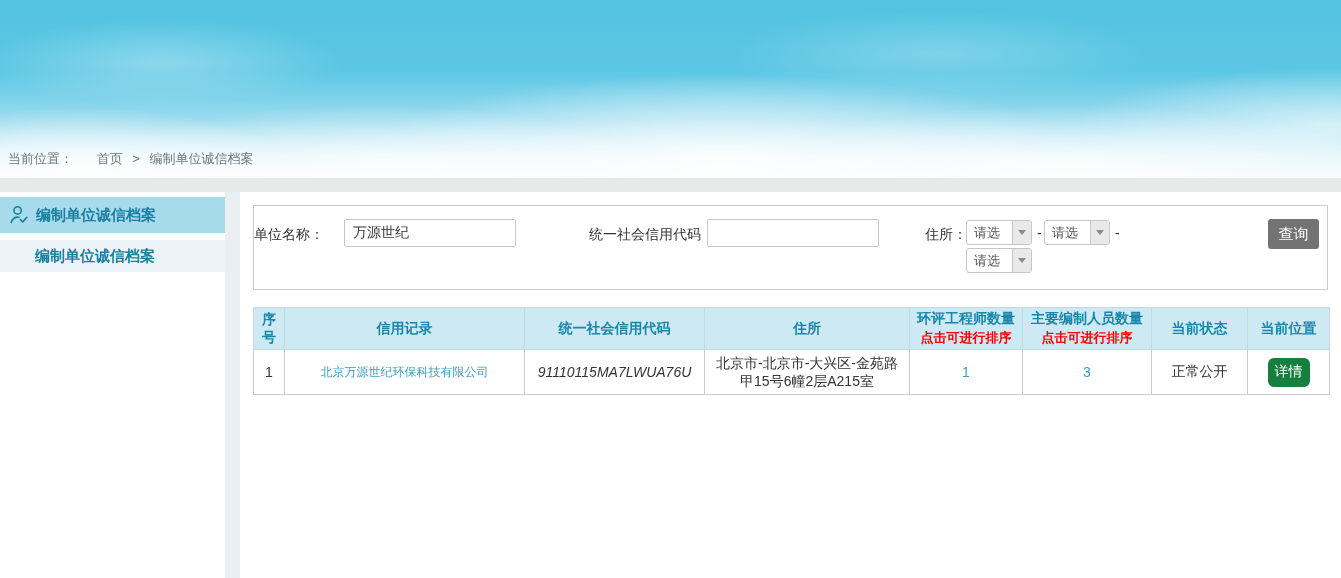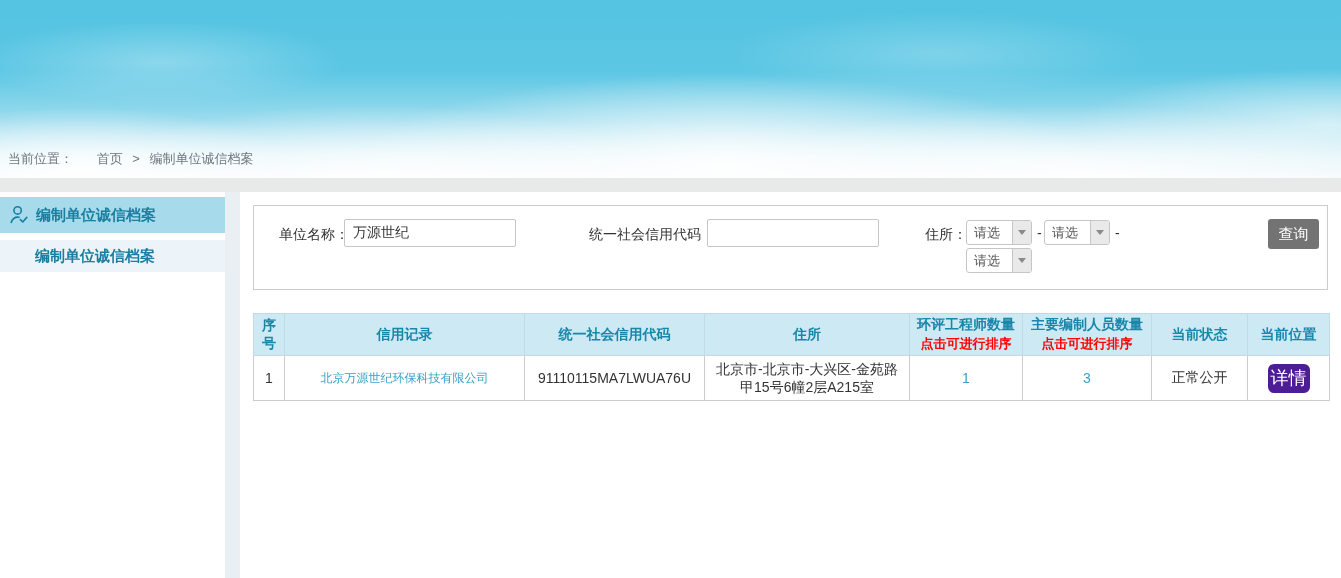--- a/index.html
+++ b/index.html
@@ -47,21 +47,21 @@
   .side-item2 span{ margin-left:35px; font-size:15px; font-weight:bold; color:#1a7fa0; }
   .vband{ width:15px; flex:none; background:#e9eff2; }
   .content{ flex:1; padding:0 13px 0 13px; }
 
   
   .search-panel{
     position:relative; margin-top:13px; width:1075px; height:85px;
     border:1px solid #ccc; background:#fff;
   }
   .search-panel .lbl{ position:absolute; top:20px; font-size:14px; color:#333; white-space:nowrap; }
-  .lbl-unit{ left:12px; width:83px; text-align:right; }
+  .lbl-unit{ left:0; width:83px; text-align:left; }
   .lbl-code{ left:335px; }
   .lbl-addr{ left:671px; }
   .txt{
     position:absolute; top:13px; height:28px; border:1px solid #c6c6c6; border-radius:2px;
     font-size:14px; color:#333; padding:0 8px; outline:none; background:#fff;
     font-family:"Liberation Sans","DejaVu Sans",sans-serif;
   }
   .txt-unit{ left:90px; width:172px; }
   .txt-code{ left:453px; width:172px; }
   .dd{
@@ -80,39 +80,39 @@
   .dd1{ left:712px; top:14px; } .dd2{ left:790px; top:14px; } .dd3{ left:712px; top:42px; }
   .dash{ position:absolute; top:19px; font-size:14px; color:#333; }
   .dash1{ left:783px; } .dash2{ left:861px; }
   .btn-query{
     position:absolute; left:1014px; top:13px; width:51px; height:30px;
     background:#737373; color:#fff; border:none; border-radius:3px; font-size:15px;
     cursor:pointer; font-family:"Liberation Sans","DejaVu Sans",sans-serif;
   }
 
   
-  table.result{ margin-top:23px; width:1076px; border-collapse:collapse; table-layout:fixed; }
+  table.result{ margin-top:17px; width:1076px; border-collapse:collapse; table-layout:fixed; }
   .c0{width:31px;} .c1{width:240px;} .c2{width:180px;} .c3{width:205px;}
   .c4{width:113px;} .c5{width:129px;} .c6{width:96px;} .c7{width:82px;}
   table.result th{
     background:#cde9f4; border:1px solid #c3d9e3; height:40px;
     font-size:14px; color:#1987aa; font-weight:bold; text-align:center; padding:2px;
   }
   table.result th .sort{ color:#ff0000; font-size:13px; font-weight:bold; margin-top:1px; cursor:pointer; }
   table.result td{
     border:1px solid #ccc; height:45px; font-size:14px; color:#333;
     text-align:center; padding:2px 6px; background:#fff;
   }
-  td.code-cell{ font-size:15px; }
+  td.code-cell{ font-size:15px;font-style:italic; }
   td.addr-cell{ font-size:14px; line-height:18px; }
   a.company-link{ color:#3a9fc6; text-decoration:none; font-size:12px; cursor:pointer; }
   a.count-link{ color:#3a9fc6; text-decoration:none; cursor:pointer; }
   .btn-detail{
-    width:42px; height:29px; background:#4c1d95; color:#fff; border:none; border-radius:6px;
-    font-size:18px; cursor:pointer; font-family:Liberation Mono, monospace;
+    width:42px; height:29px; background:#15803d; color:#fff; border:none; border-radius:6px;
+    font-size:14px; cursor:pointer; font-family:Liberation Mono, monospace;
   }
 </style>
 </head>
 <body>
 
 <div class="sky">
   <div class="breadcrumb">
     <span>当前位置：</span>
     <a href="#">首页</a>
     <span class="crumb-sep">&gt;</span>

